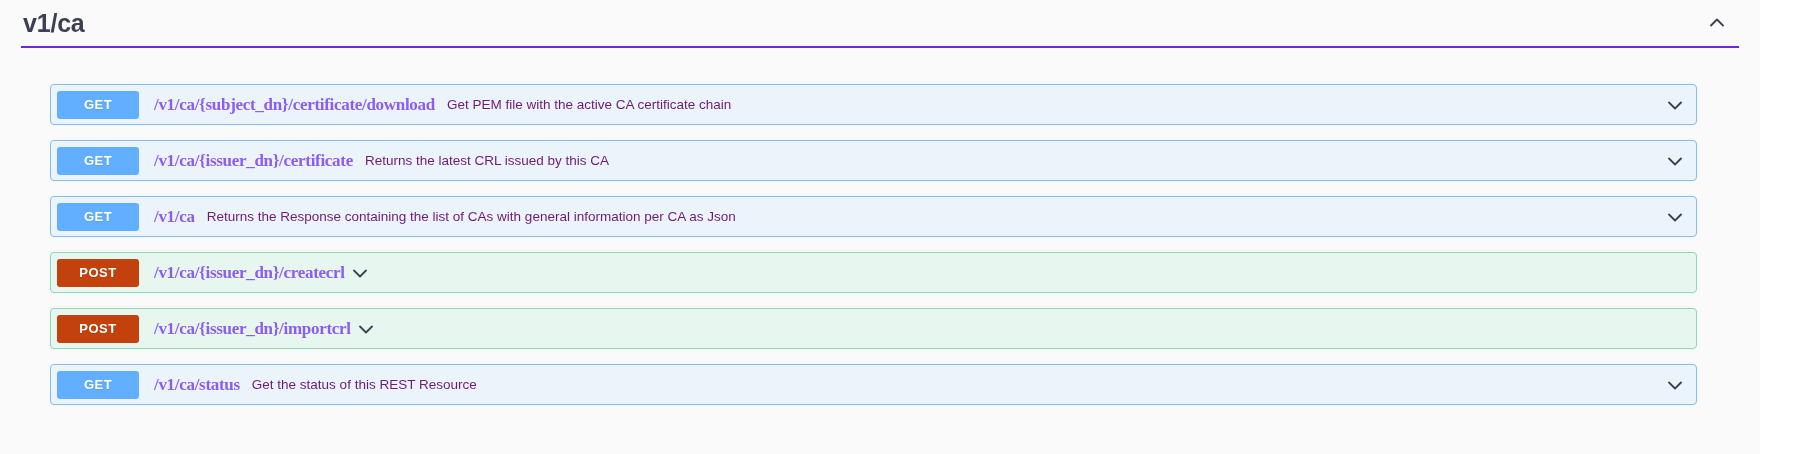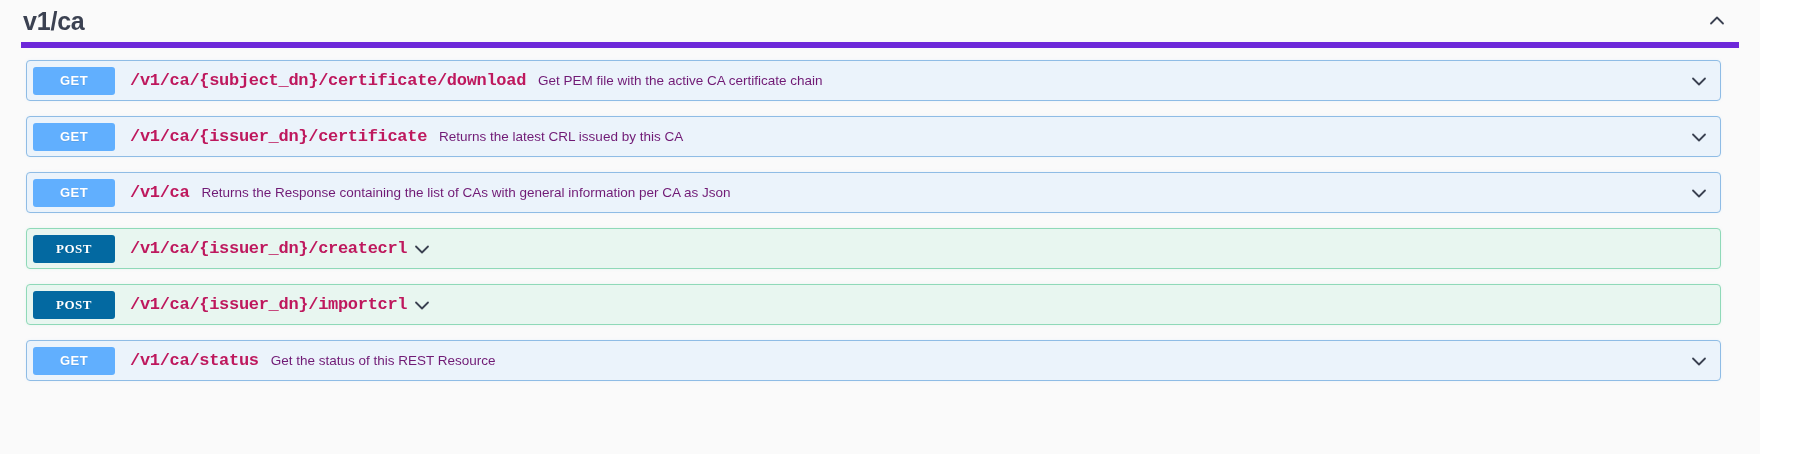--- a/index.html
+++ b/index.html
@@ -26,21 +26,21 @@
   }
 
   
   .section-header {
     position: relative;
     height: 48px;
     margin: 0 21px;
     display: flex;
     align-items: center;
     justify-content: space-between;
-    border-bottom: 6px solid #6d28d9;
+    border-bottom: 2px solid #6d28d9;
     box-sizing: border-box;
     cursor: pointer;
   }
   .section-title {
     font-size: 25px;
     font-weight: bold;
     color: #3b4151;
     letter-spacing: -0.2px;
     padding-left: 2px;
   }
@@ -51,22 +51,22 @@
     align-items: center;
     justify-content: center;
     margin-right: 8px;
   }
   .chev {
     display: block;
   }
 
   
   .op-list {
-    margin: 1px;
-    padding: 4px;
+    margin: 12px;
+    padding: 17px;
     list-style: none;
   }
   .op {
     position: relative;
     margin: 15px 34px 0 21px;
     height: 41px;
     border-radius: 4px;
     border: 1px solid;
     display: flex;
     align-items: center;
@@ -95,28 +95,28 @@
     color: #ffffff;
     font-size: 13px;
     font-weight: bold;
     letter-spacing: 0.5px;
     display: flex;
     align-items: center;
     justify-content: center;
     text-shadow: 0 1px 0 rgba(0,0,0,0.08);
   }
   .op.get .op-method { background: #61affe; }
-  .op.post .op-method { background: #0369a1; font-family: Liberation Serif, serif; }
+  .op.post .op-method { background: #c2410c; }
 
   .op-path {
     margin-left: 15px;
-    font-family: Liberation Mono, monospace;
+    font-family: Liberation Serif, serif;
     font-size: 17px;
     font-weight: bold;
-    color: #be185d;
+    color: #8b5cf6;
     letter-spacing: -0.3px;
     white-space: nowrap;
   }
 
   .op-desc {
     margin-left: 12px;
     font-size: 13.5px;
     color: #701a75;
     white-space: nowrap;
     overflow: hidden;

